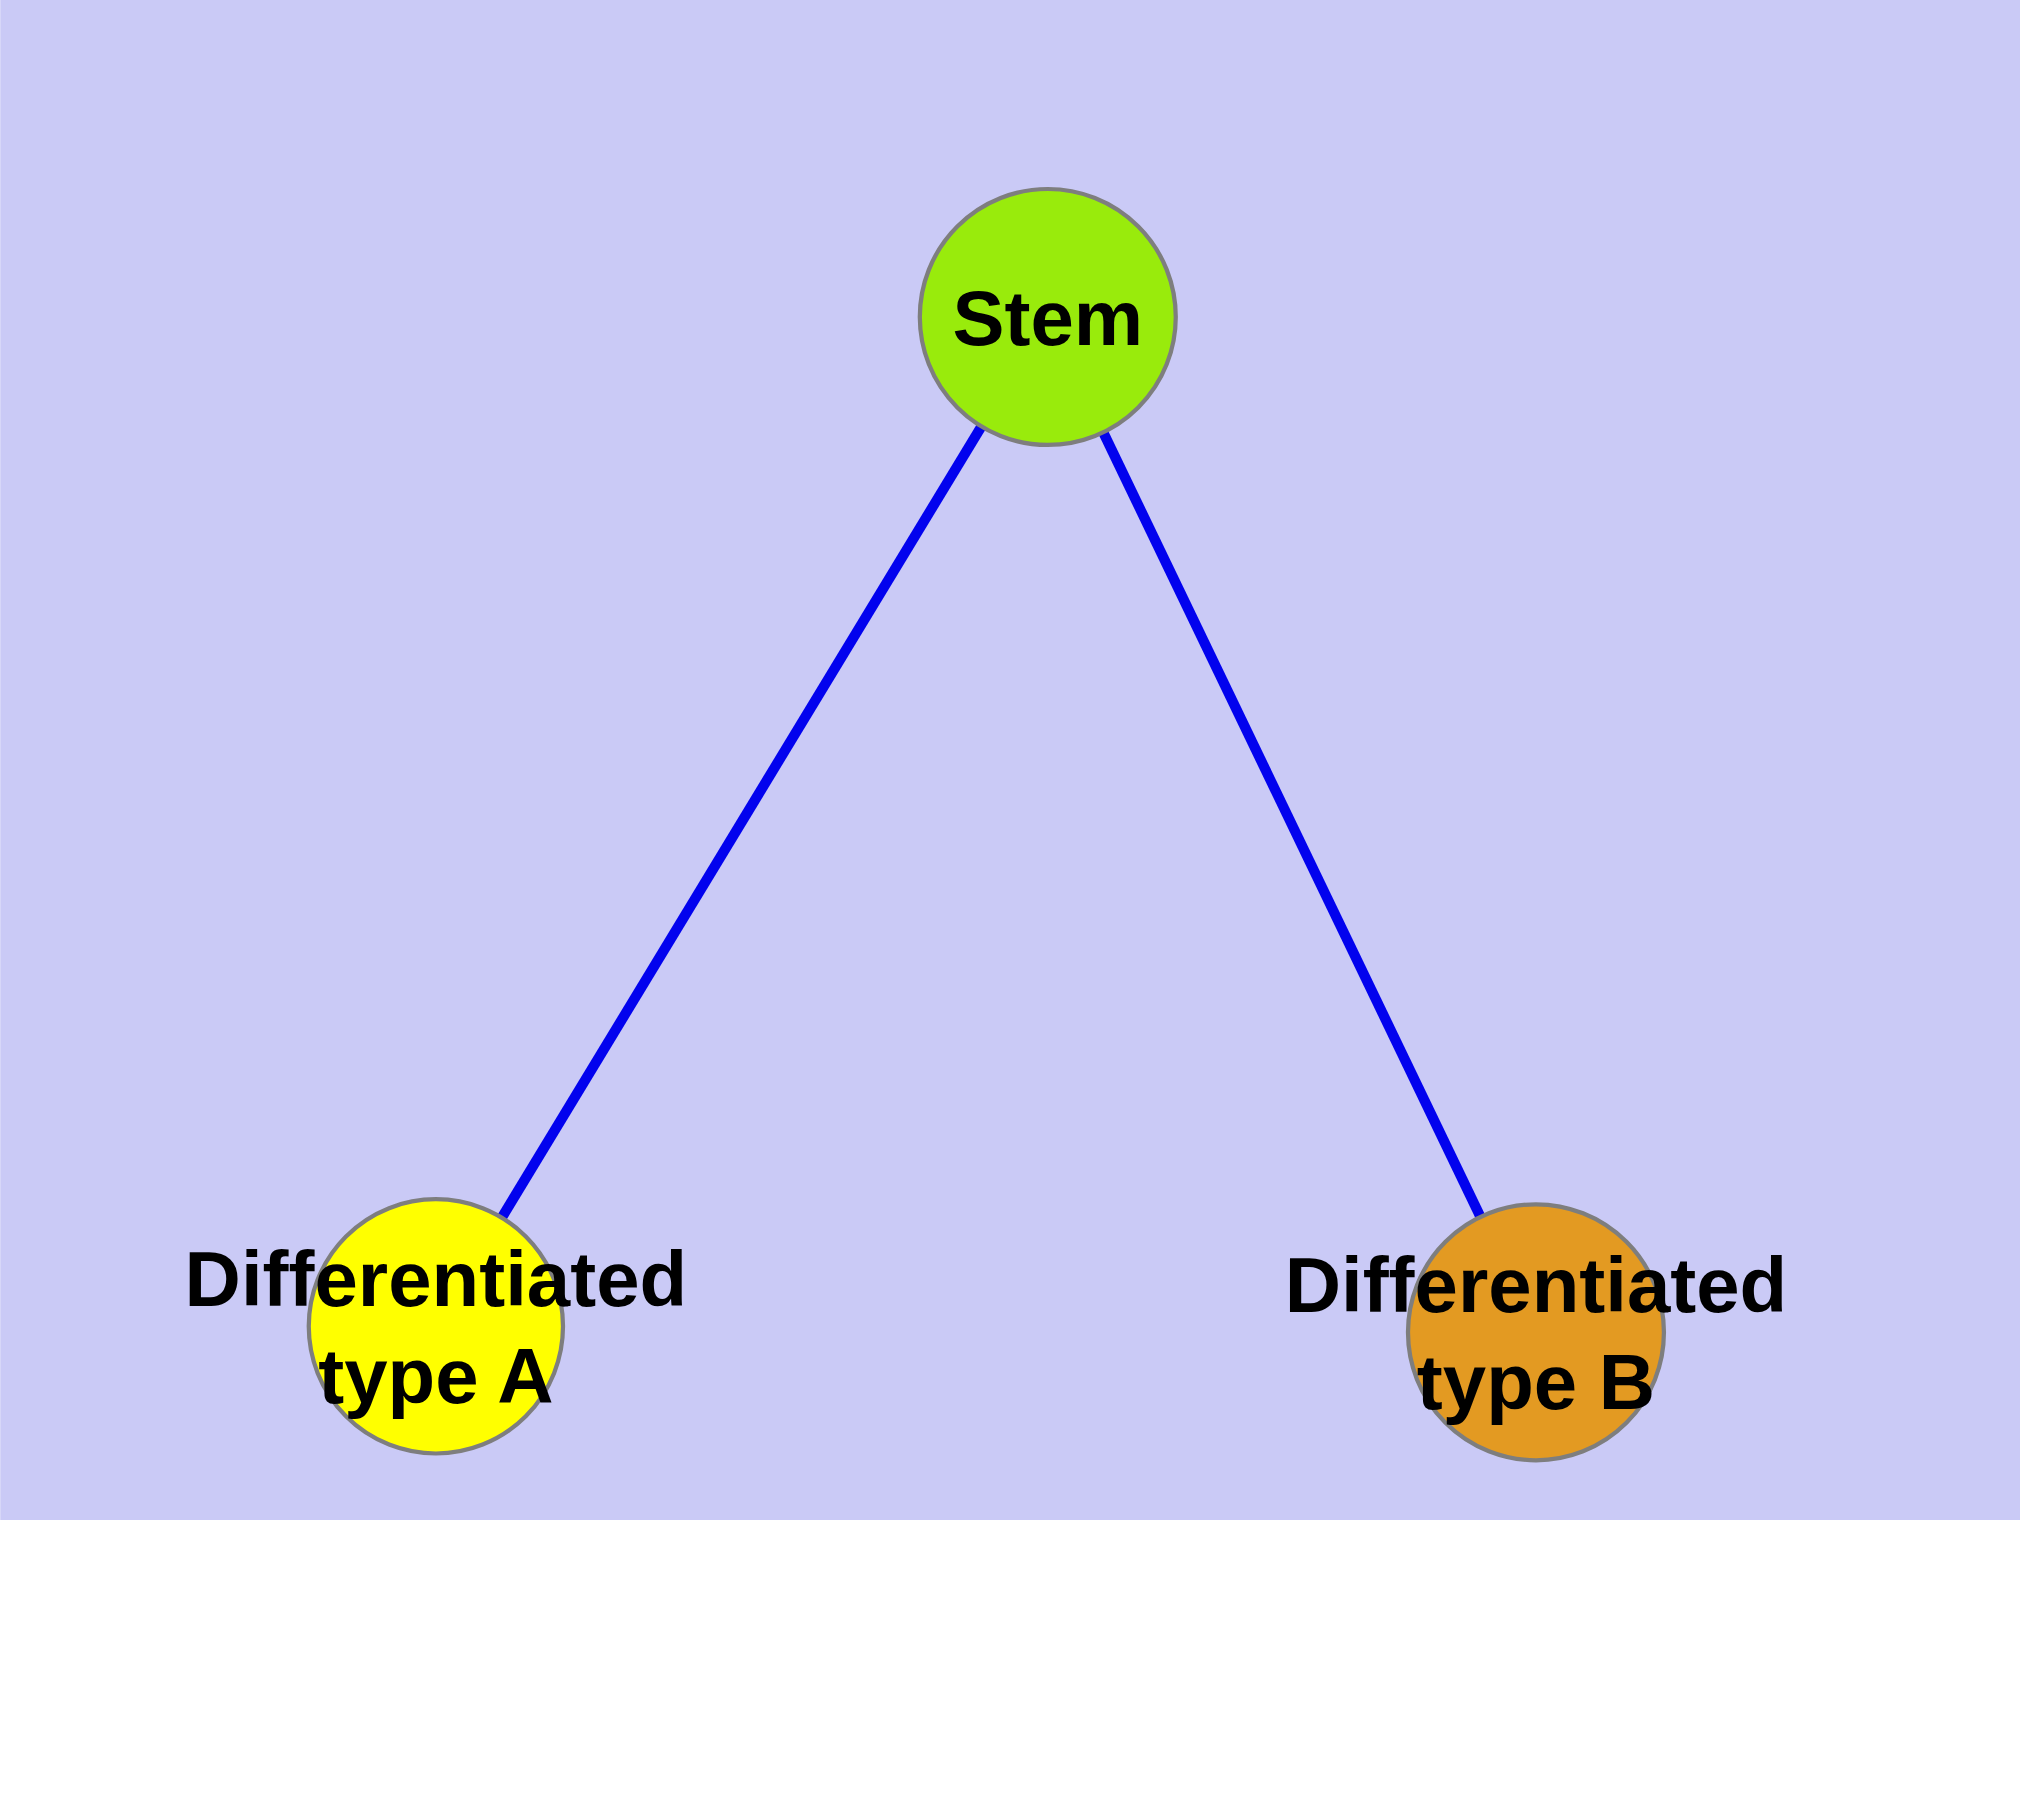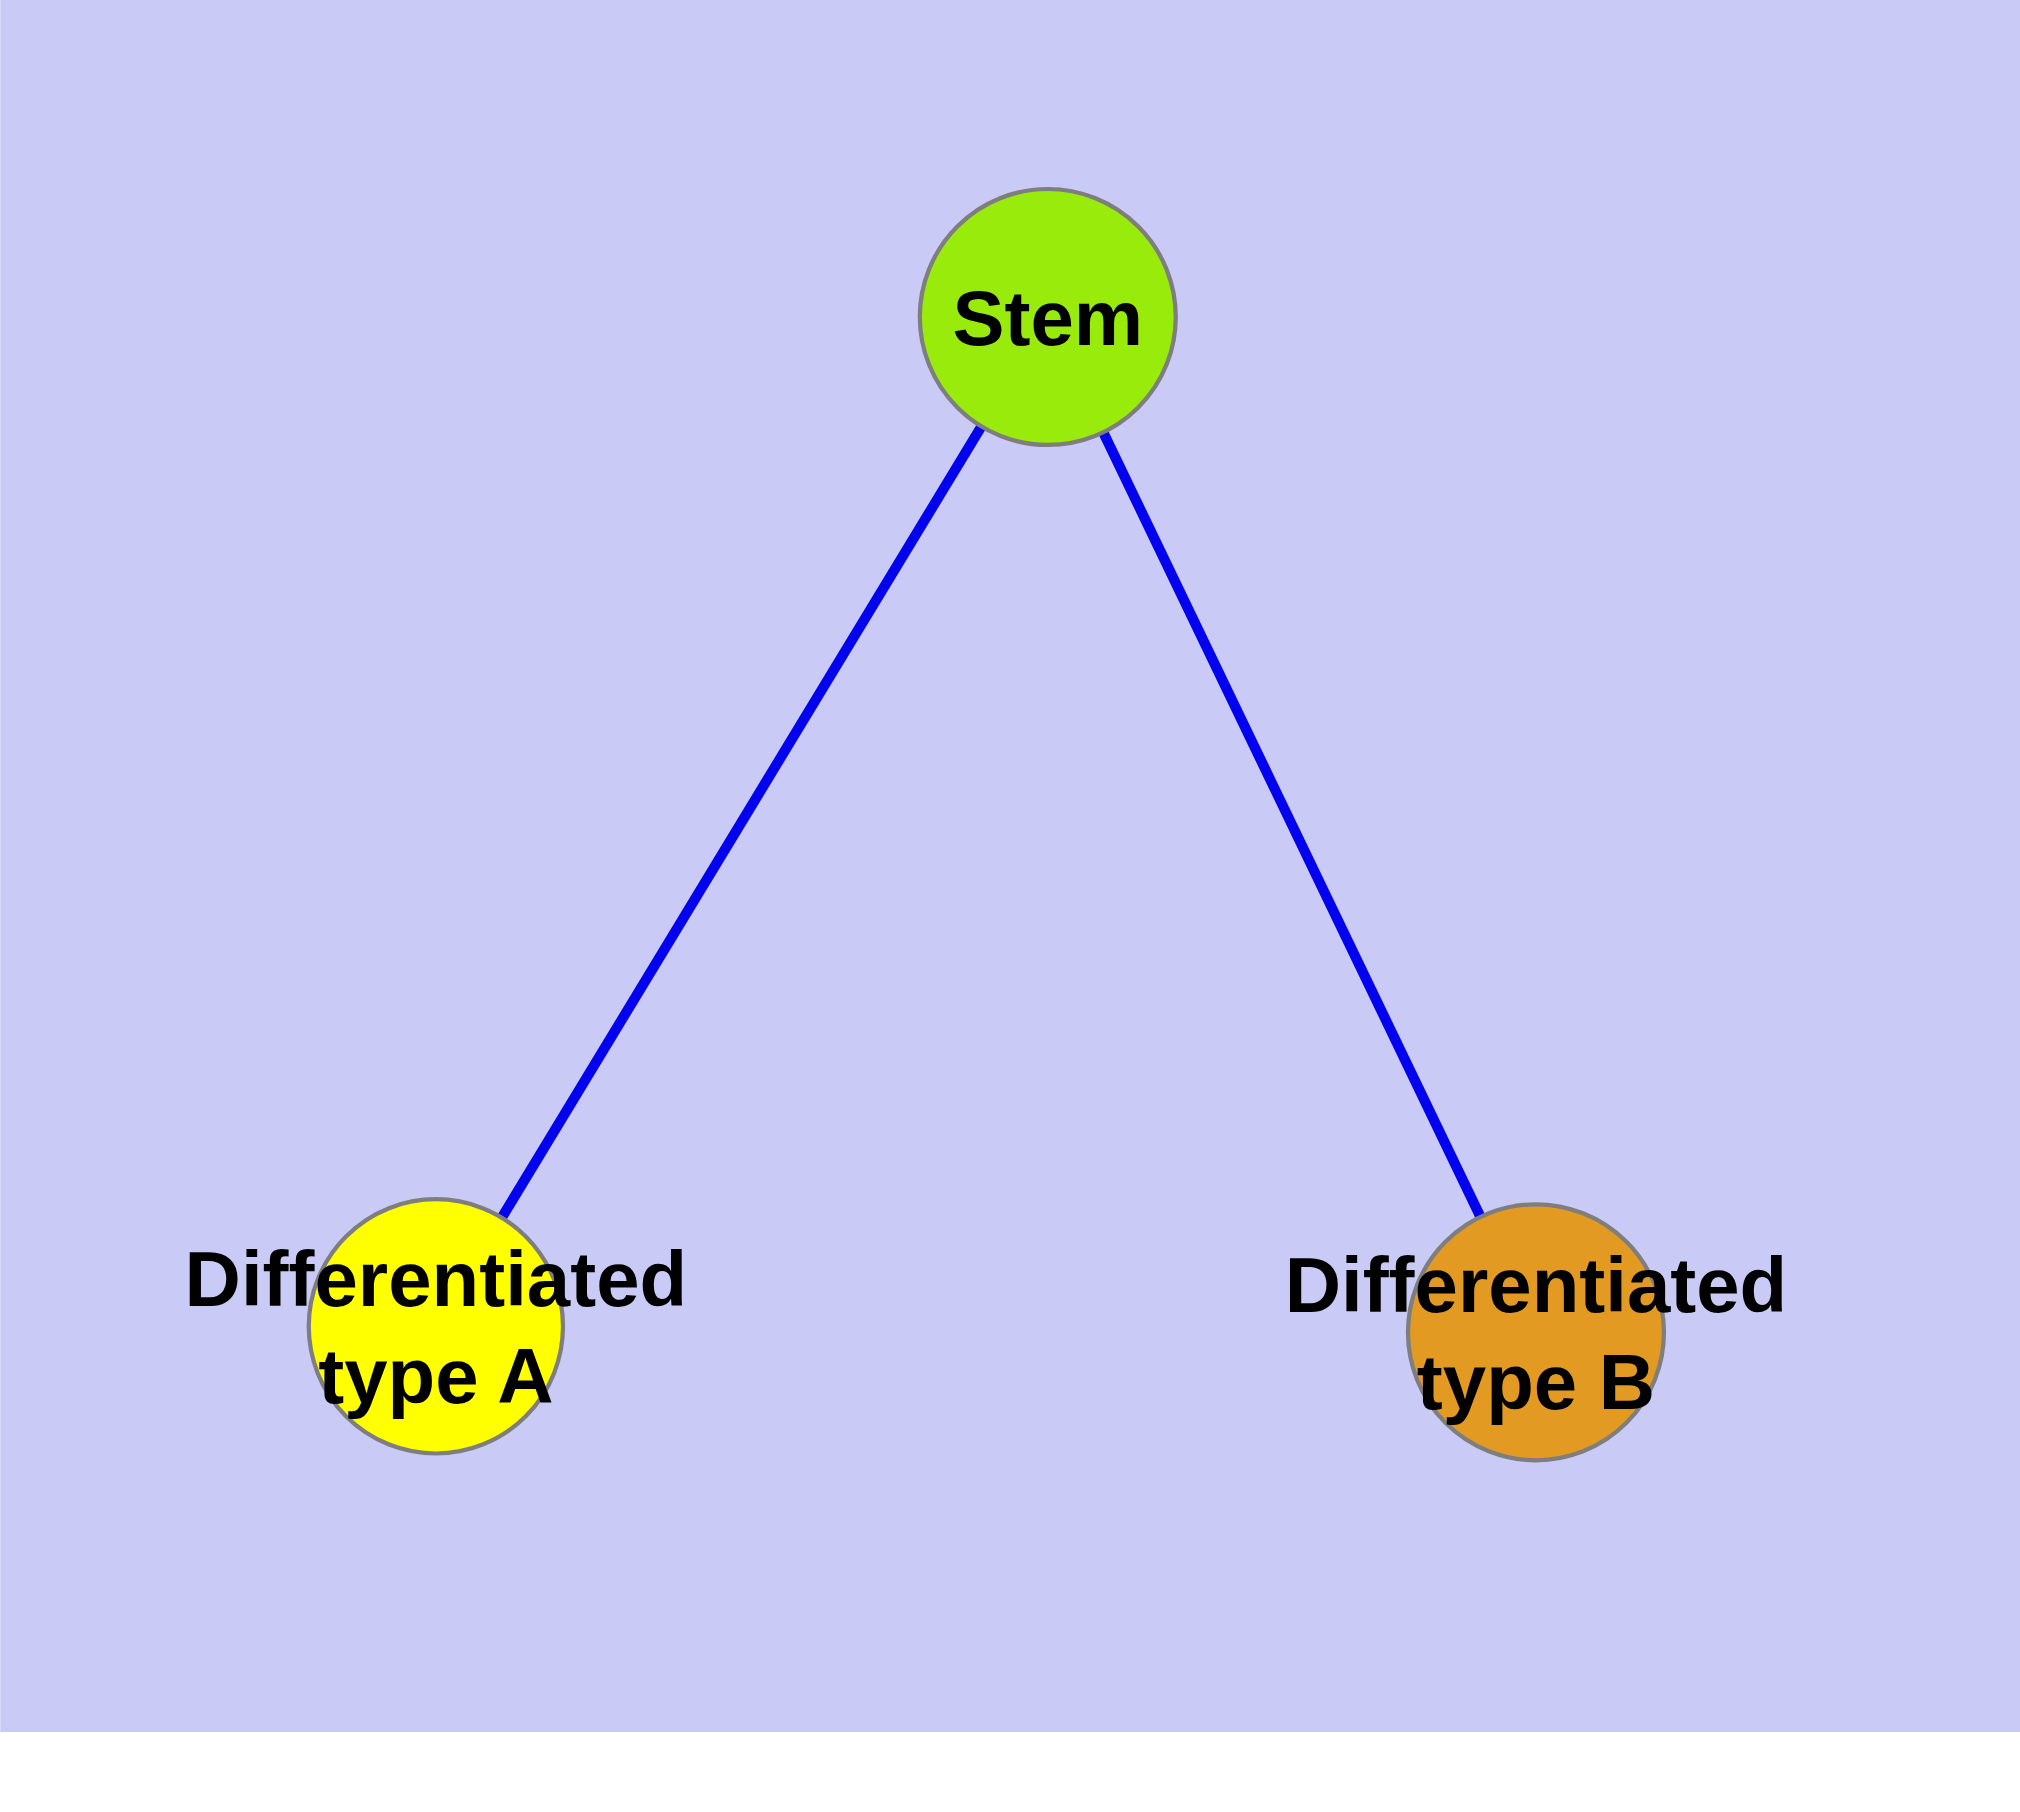--- a/index.html
+++ b/index.html
@@ -2,21 +2,21 @@
 <html style="font-size:13.6px"><head>
 <meta charset="utf-8">
 <style>
   html, body {
     margin: 0;
     padding: 0;
     background: #ffffff;
   }
   .page {
     width: 2021px;
-    height: 1732px;
+    height: 1520px;
     overflow: hidden;
   }
   svg {
     display: block;
   }
   .node-label {
     font-family: "Liberation Sans", sans-serif;
     font-weight: bold;
     text-anchor: middle;
   }

